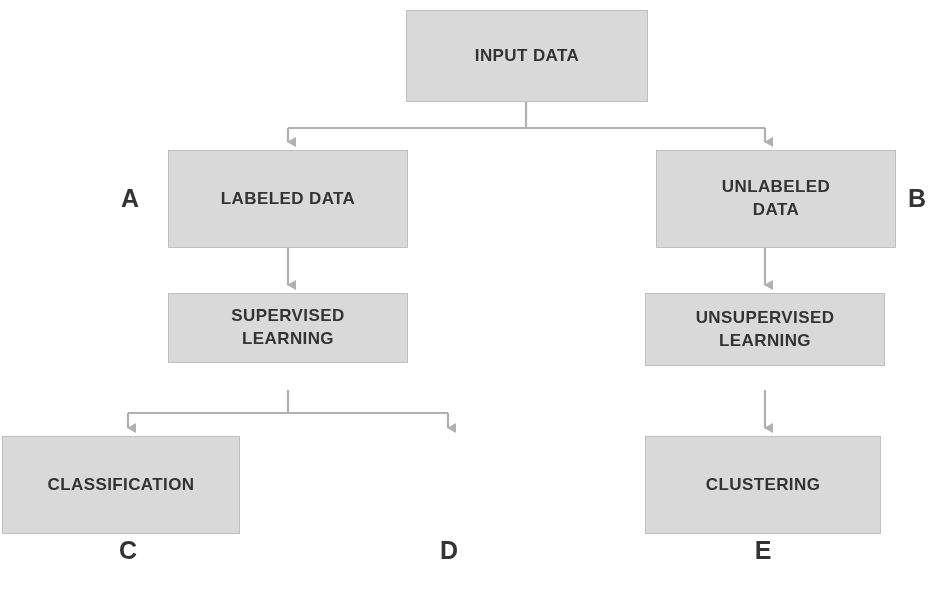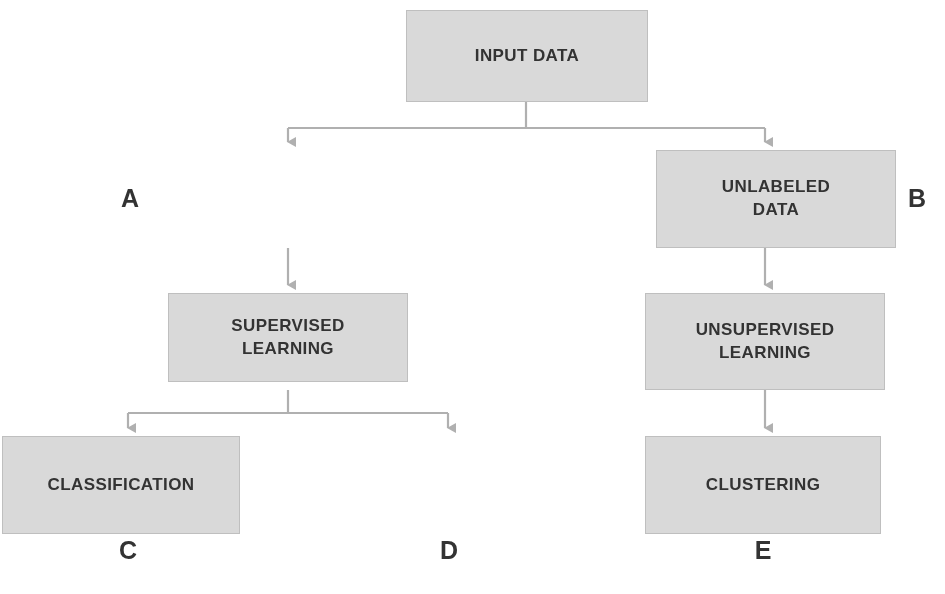--- a/index.html
+++ b/index.html
@@ -44,22 +44,22 @@
     color: #333333;
     font-weight: bold;
     font-size: 25px;
     text-align: center;
     width: 40px;
   }
   
   #node-input        { left: 406px; top: 10px;  width: 242px; height: 92px; }
   #node-labeled      { left: 168px; top: 150px; width: 240px; height: 98px; }
   #node-unlabeled    { left: 656px; top: 150px; width: 240px; height: 98px; }
-  #node-supervised   { left: 168px; top: 293px; width: 240px; height: 89px; }
-  #node-unsupervised { left: 645px; top: 293px; width: 240px; height: 97px; }
+  #node-supervised   { left: 168px; top: 293px; width: 240px; height: 70px; }
+  #node-unsupervised { left: 645px; top: 293px; width: 240px; height: 73px; }
   #node-classification { left: 2px;  top: 436px; width: 238px; height: 98px; }
   #node-regression     { left: 330px; top: 436px; width: 238px; height: 98px; }
   #node-clustering     { left: 645px; top: 436px; width: 236px; height: 98px; }
   
   #tag-a { left: 110px; top: 184px; }
   #tag-b { left: 897px; top: 184px; }
   #tag-c { left: 108px; top: 536px; }
   #tag-d { left: 429px; top: 536px; }
   #tag-e { left: 743px; top: 536px; }
 </style>
@@ -89,20 +89,21 @@
       <path d="M 128,413 L 448,413"></path>
       <path d="M 128,413 L 128,428" marker-end="url(#arrowhead)"></path>
       <path d="M 448,413 L 448,428" marker-end="url(#arrowhead)"></path>
 
       <path d="M 765,390 L 765,428" marker-end="url(#arrowhead)"></path>
     </g>
   </svg>
 
   <div class="node" id="node-input">INPUT DATA</div>
 
+  <div class="node" id="node-labeled">LABELED DATA</div>
 
   <div class="node" id="node-unlabeled">UNLABELED
 DATA</div>
 
   <div class="node" id="node-supervised">SUPERVISED
 LEARNING</div>
 
   <div class="node" id="node-unsupervised">UNSUPERVISED
 LEARNING</div>
 

